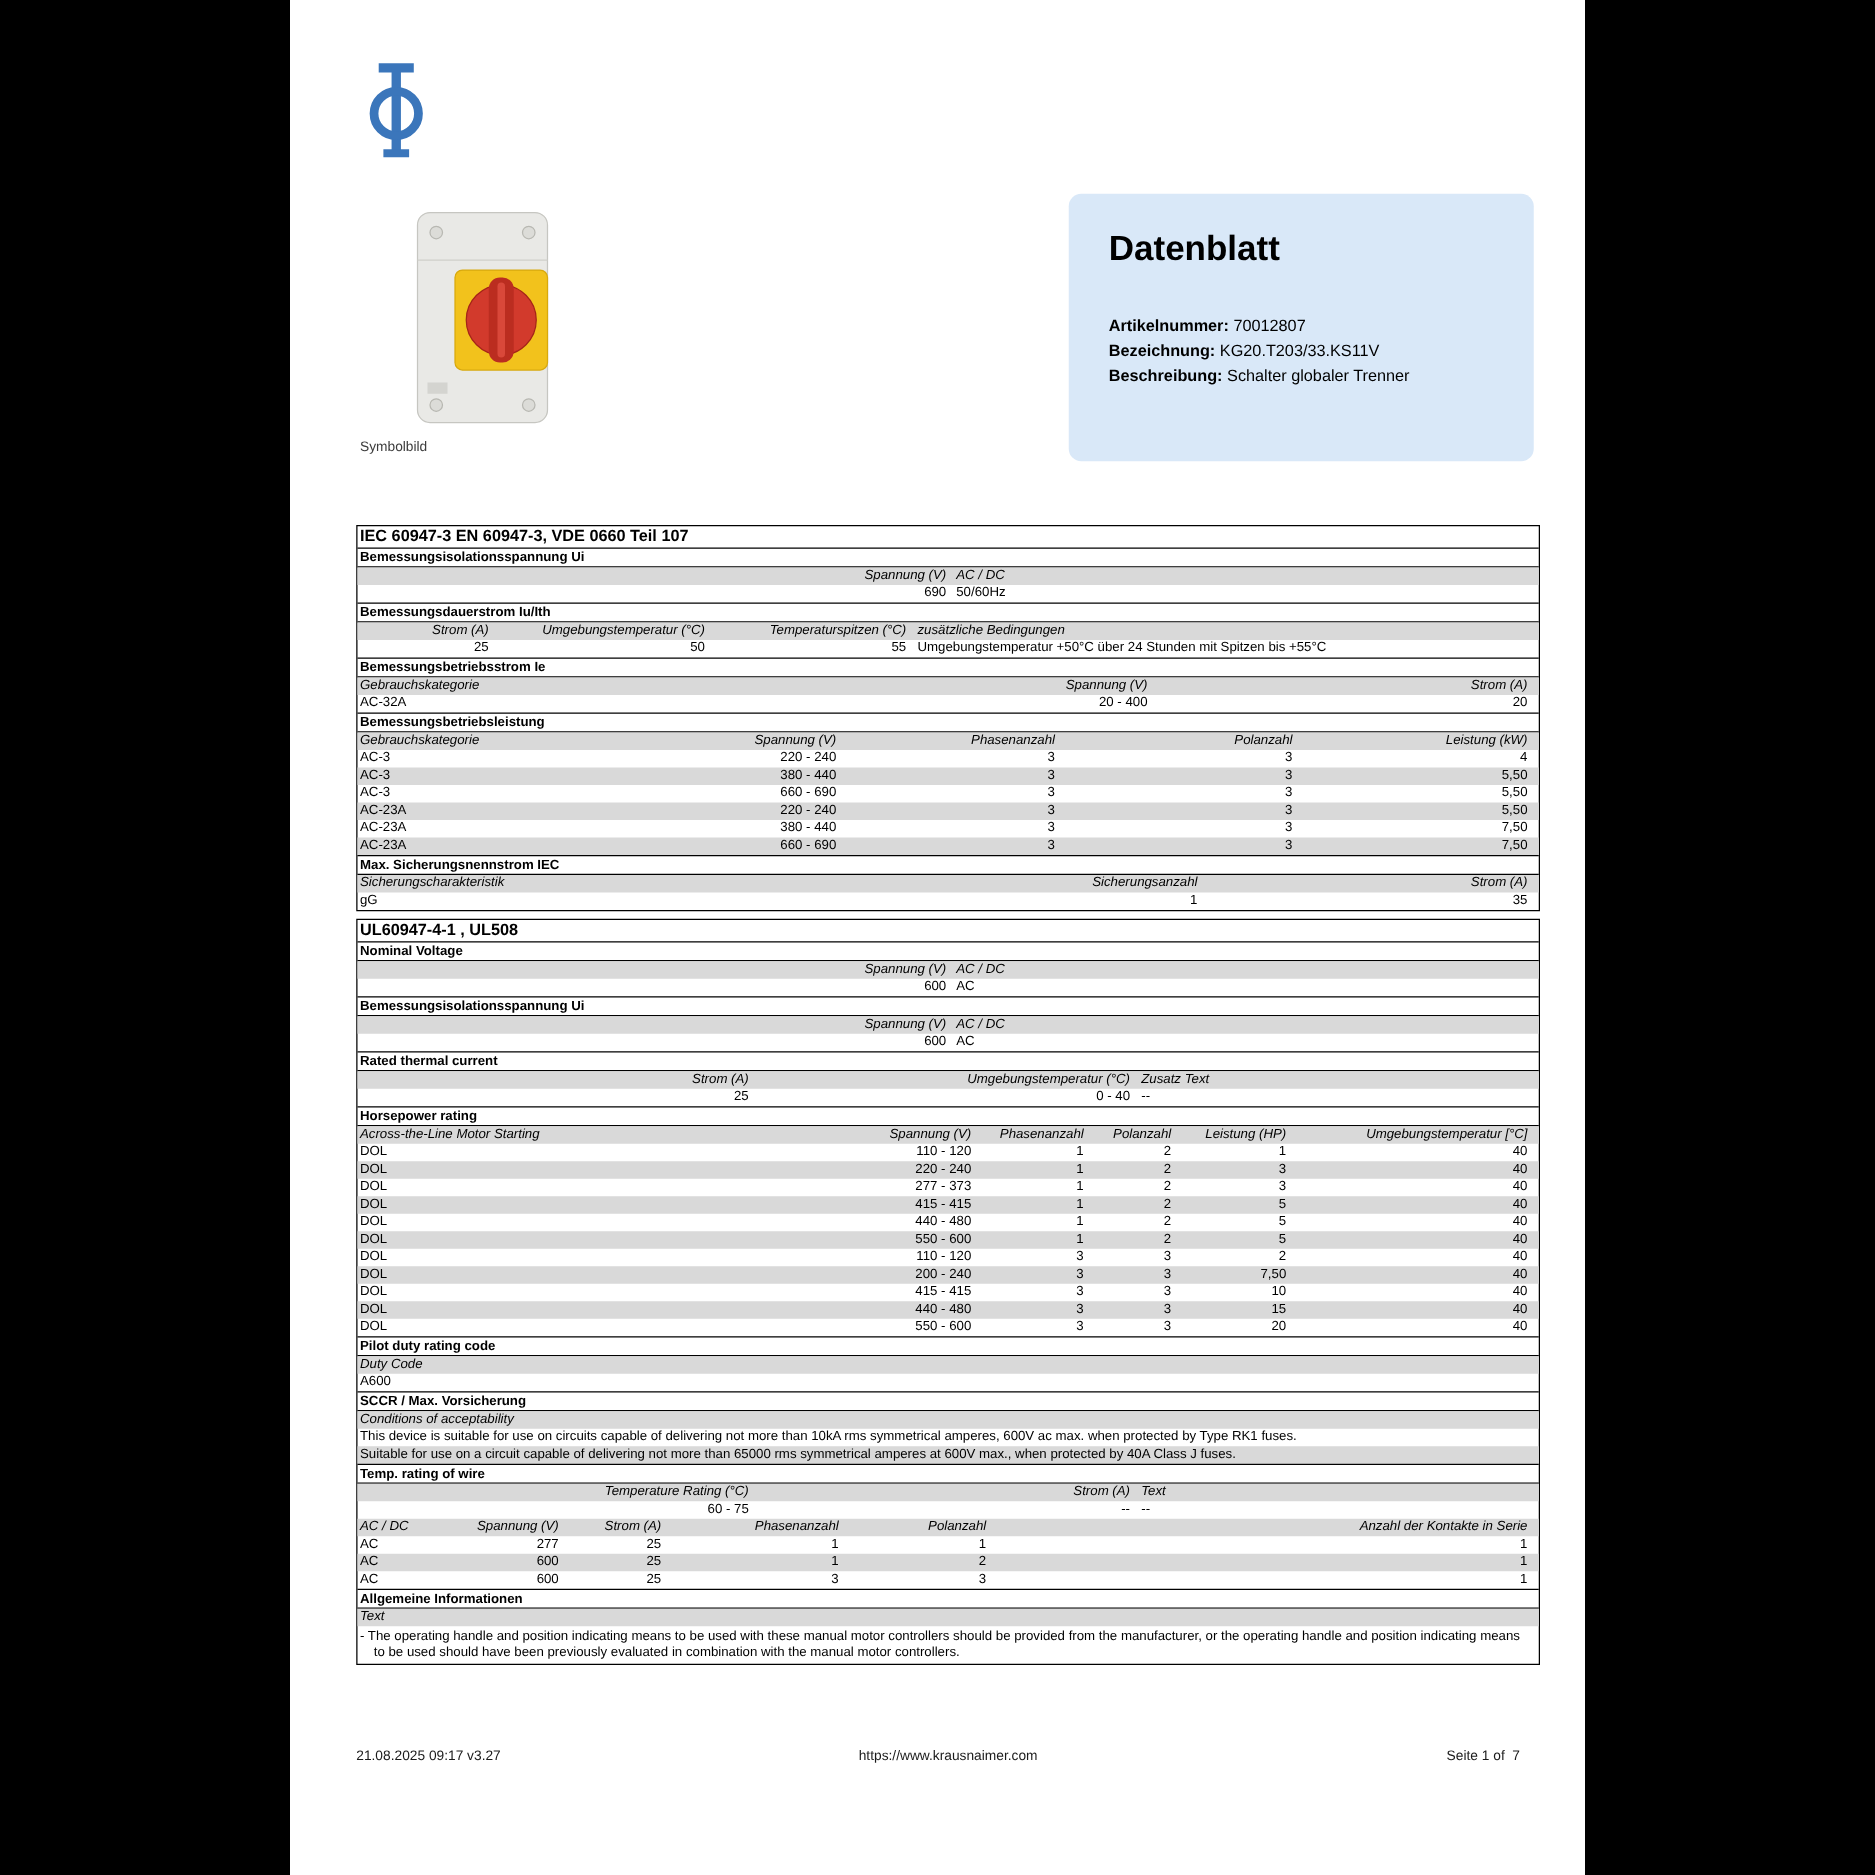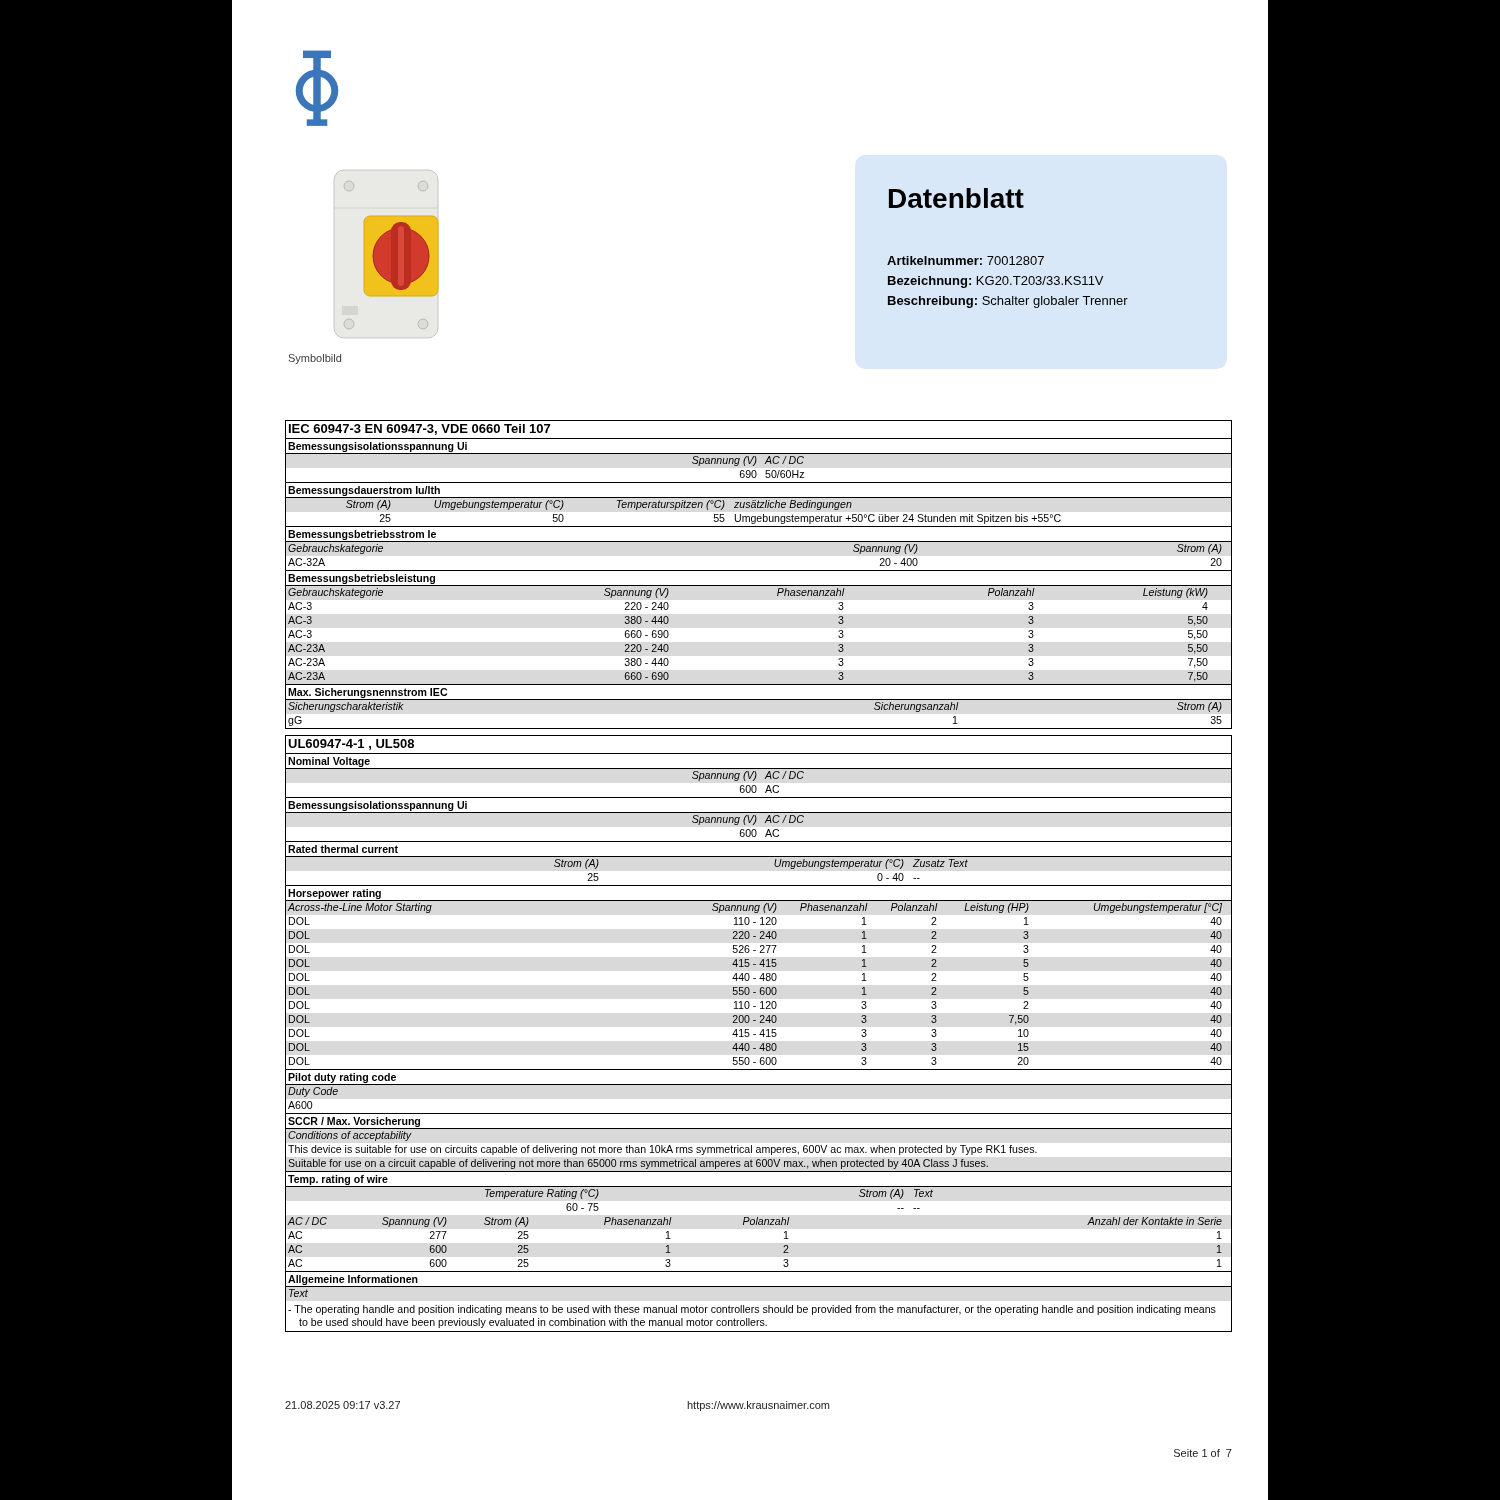--- a/index.html
+++ b/index.html
@@ -65,21 +65,21 @@
   .lay-l4 { grid-template-columns:107px 173px 161px 1fr; }
   .lay-l4 .tcell:nth-child(-n+3){ text-align:right; }
   .lay-l4 .tcell:nth-child(4){ padding-left:7px; }
 
   .lay-l3ie { grid-template-columns:420px 214px 1fr; }
   .lay-l3ie .tcell:nth-child(n+2){ text-align:right; }
   .lay-l3ie .tcell:nth-child(3){ padding-right:9px; }
 
   .lay-l5 { grid-template-columns:315px 70px 175px 190px 1fr; }
   .lay-l5 .tcell:nth-child(n+2){ text-align:right; }
-  .lay-l5 .tcell:nth-child(5){ padding-right:23px; }
+  .lay-l5 .tcell:nth-child(5){ padding-right:9px; }
 
   .lay-l3f { grid-template-columns:400px 274px 1fr; }
   .lay-l3f .tcell:nth-child(n+2){ text-align:right; }
   .lay-l3f .tcell:nth-child(3){ padding-right:9px; }
 
   .lay-l3rt { grid-template-columns:315px 305px 1fr; }
   .lay-l3rt .tcell:nth-child(-n+2){ text-align:right; }
   .lay-l3rt .tcell:nth-child(3){ padding-left:7px; }
 
   .lay-l6hp { grid-template-columns:280px 213px 90px 70px 92px 1fr; }
@@ -90,21 +90,21 @@
   .lay-l6gu .tcell:nth-child(n+2){ text-align:right; }
   .lay-l6gu .tcell:nth-child(6){ padding-right:9px; }
 
   .trow.wrap { height:auto; min-height:29px; padding:2px 0; }
   .trow.wrap .tcell { white-space:normal; padding-left:13px; text-indent:-11px; padding-right:12px; }
 
   
   .footer { position:absolute; left:53px; top:1399px; width:947px; height:16px; font-size:11px; color:#1a1a1a; }
   .f-left { position:absolute; left:0; }
   .f-center { position:absolute; left:0; right:0; text-align:center; }
-  .f-right { position:absolute; right:0; white-space:pre;margin-top:48px; }
+  .f-right { position:absolute; right:16px; white-space:pre; }
 </style>
 </head>
 <body>
 
 <div class="page">
 
   <div class="brand">
     <span>
       <svg width="58" height="80" viewBox="0 0 62 84" aria-hidden="true">
         <g stroke="var(--logo-blue,#3b76bb)" fill="none">
@@ -321,21 +321,21 @@
         <div class="trow data lay-l6hp shaded">
           <div class="tcell">DOL</div>
           <div class="tcell">220 - 240</div>
           <div class="tcell">1</div>
           <div class="tcell">2</div>
           <div class="tcell">3</div>
           <div class="tcell">40</div>
         </div>
         <div class="trow data lay-l6hp">
           <div class="tcell">DOL</div>
-          <div class="tcell">526 - 277</div>
+          <div class="tcell">277 - 373</div>
           <div class="tcell">1</div>
           <div class="tcell">2</div>
           <div class="tcell">3</div>
           <div class="tcell">40</div>
         </div>
         <div class="trow data lay-l6hp shaded">
           <div class="tcell">DOL</div>
           <div class="tcell">415 - 415</div>
           <div class="tcell">1</div>
           <div class="tcell">2</div>

